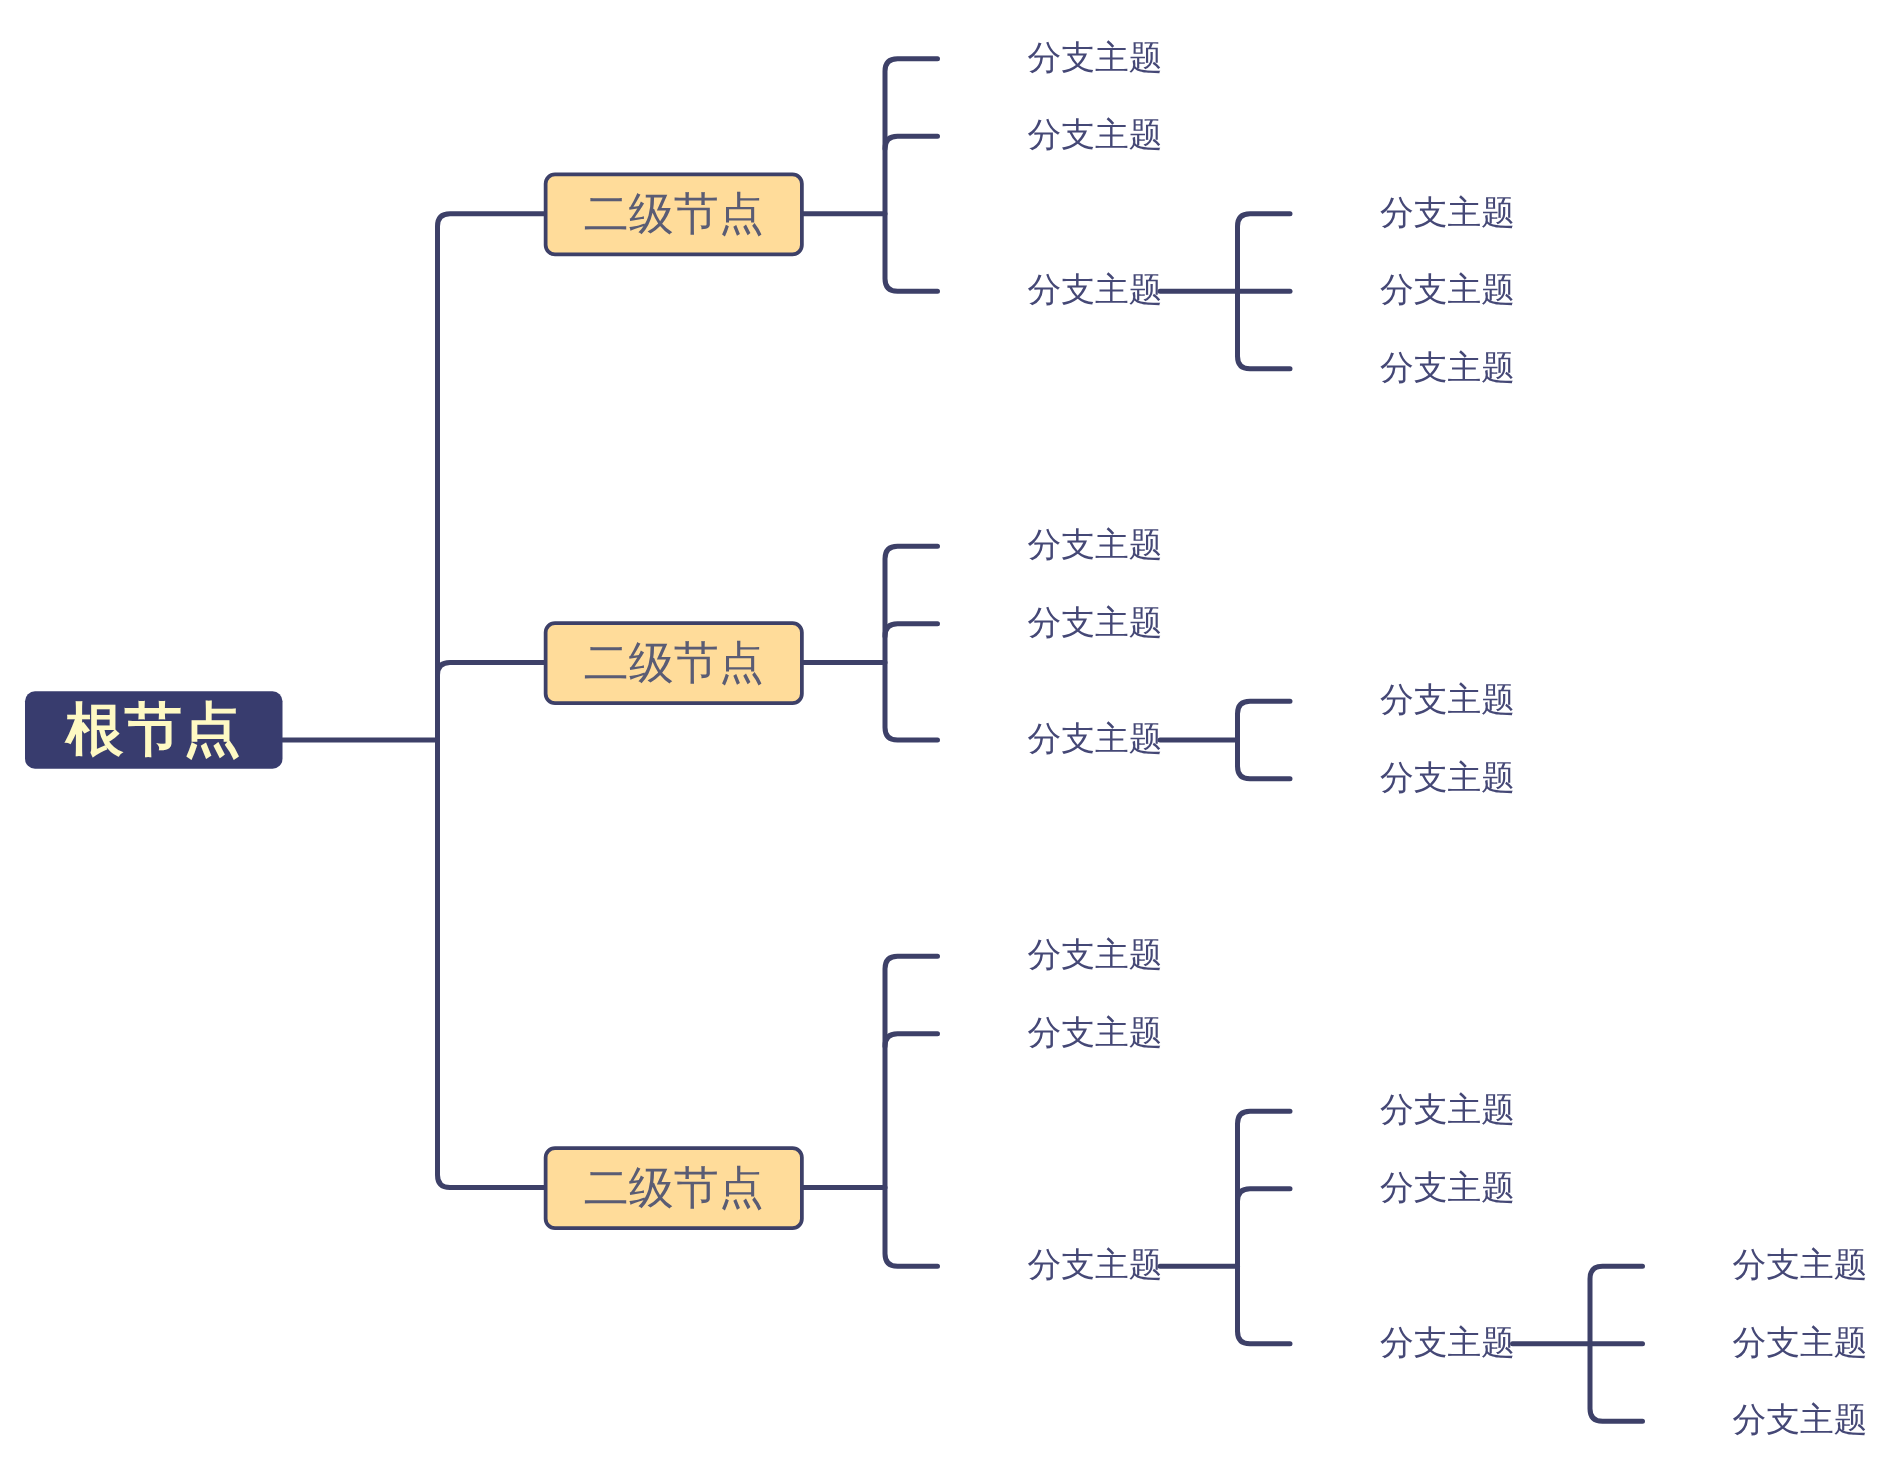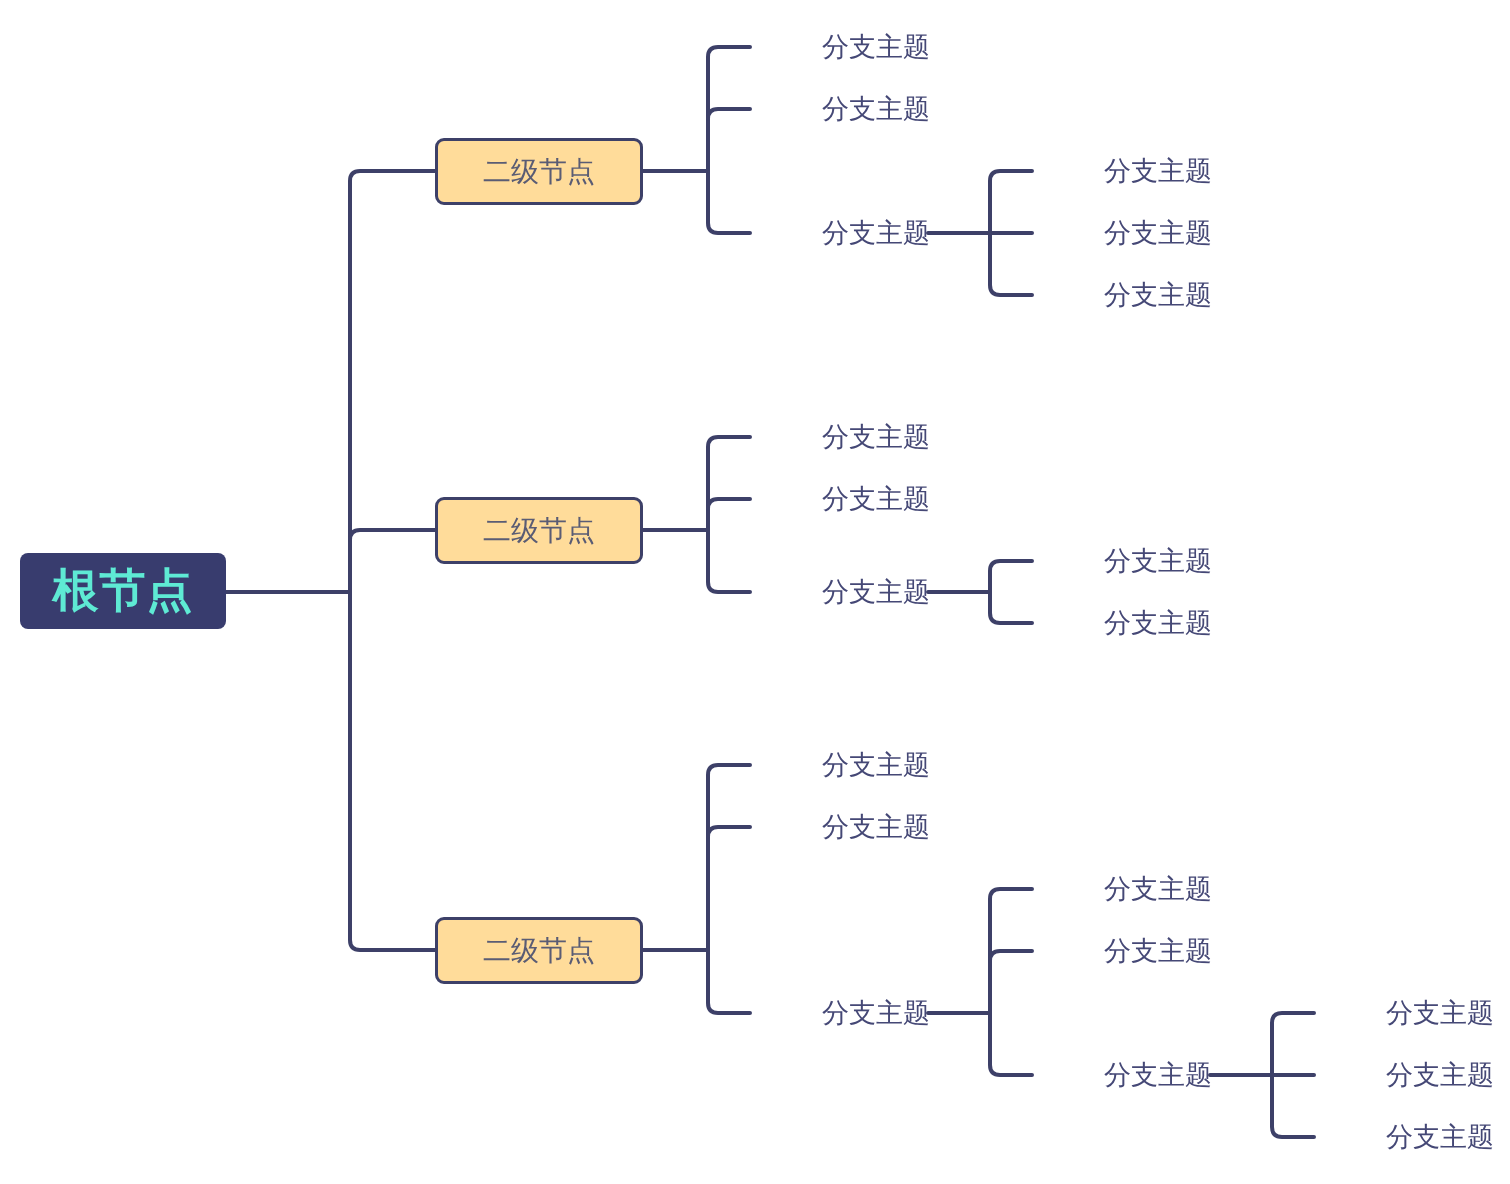--- a/index.html
+++ b/index.html
@@ -1,19 +1,19 @@
 <!DOCTYPE html>
 <html><head>
 <meta charset="utf-8">
 <style>
   html,body{margin:0;padding:0;background:#ffffff;}
   body{width:1510px;height:1184px;position:relative;overflow:hidden;font-family:"DejaVu Sans",sans-serif;}
   svg.lines{position:absolute;left:0;top:0;}
-  .root{position:absolute;left:20px;top:553px;width:206px;height:76px;background:#383c6e;border-radius:8px;color:#5eead4;font-weight:bold;font-size:46px;display:flex;align-items:center;justify-content:center;letter-spacing:1px;}
-  .l2{position:absolute;width:202px;height:62px;background:#ffdc9a;border:3px solid #3d4068;border-radius:9px;color:#5a5c74;font-size:28px;display:flex;align-items:center;justify-content:center;box-sizing:border-box;width:208px;height:67px;}
+  .root{position:absolute;left:20px;top:553px;width:206px;height:62px;background:#383c6e;border-radius:8px;color:#fef9c3;font-weight:bold;font-size:46px;display:flex;align-items:center;justify-content:center;letter-spacing:1px;}
+  .l2{position:absolute;width:202px;height:62px;background:#ffdc9a;border:3px solid #3d4068;border-radius:9px;color:#5a5c74;font-size:36px;display:flex;align-items:center;justify-content:center;box-sizing:border-box;width:208px;height:67px;}
   .leaf{position:absolute;color:#454876;font-size:27px;line-height:34px;height:34px;white-space:nowrap;margin-left:40px;}
 </style>
 </head>
 <body>
 
 <svg class="lines" width="1510" height="1184">
   <g fill="none" stroke="#3d4068" stroke-width="4" stroke-linecap="round">
 
     <path d="M226 592 H350"></path>
     <path d="M435 171 H360 Q350 171 350 181 V940 Q350 950 360 950 H435"></path>

